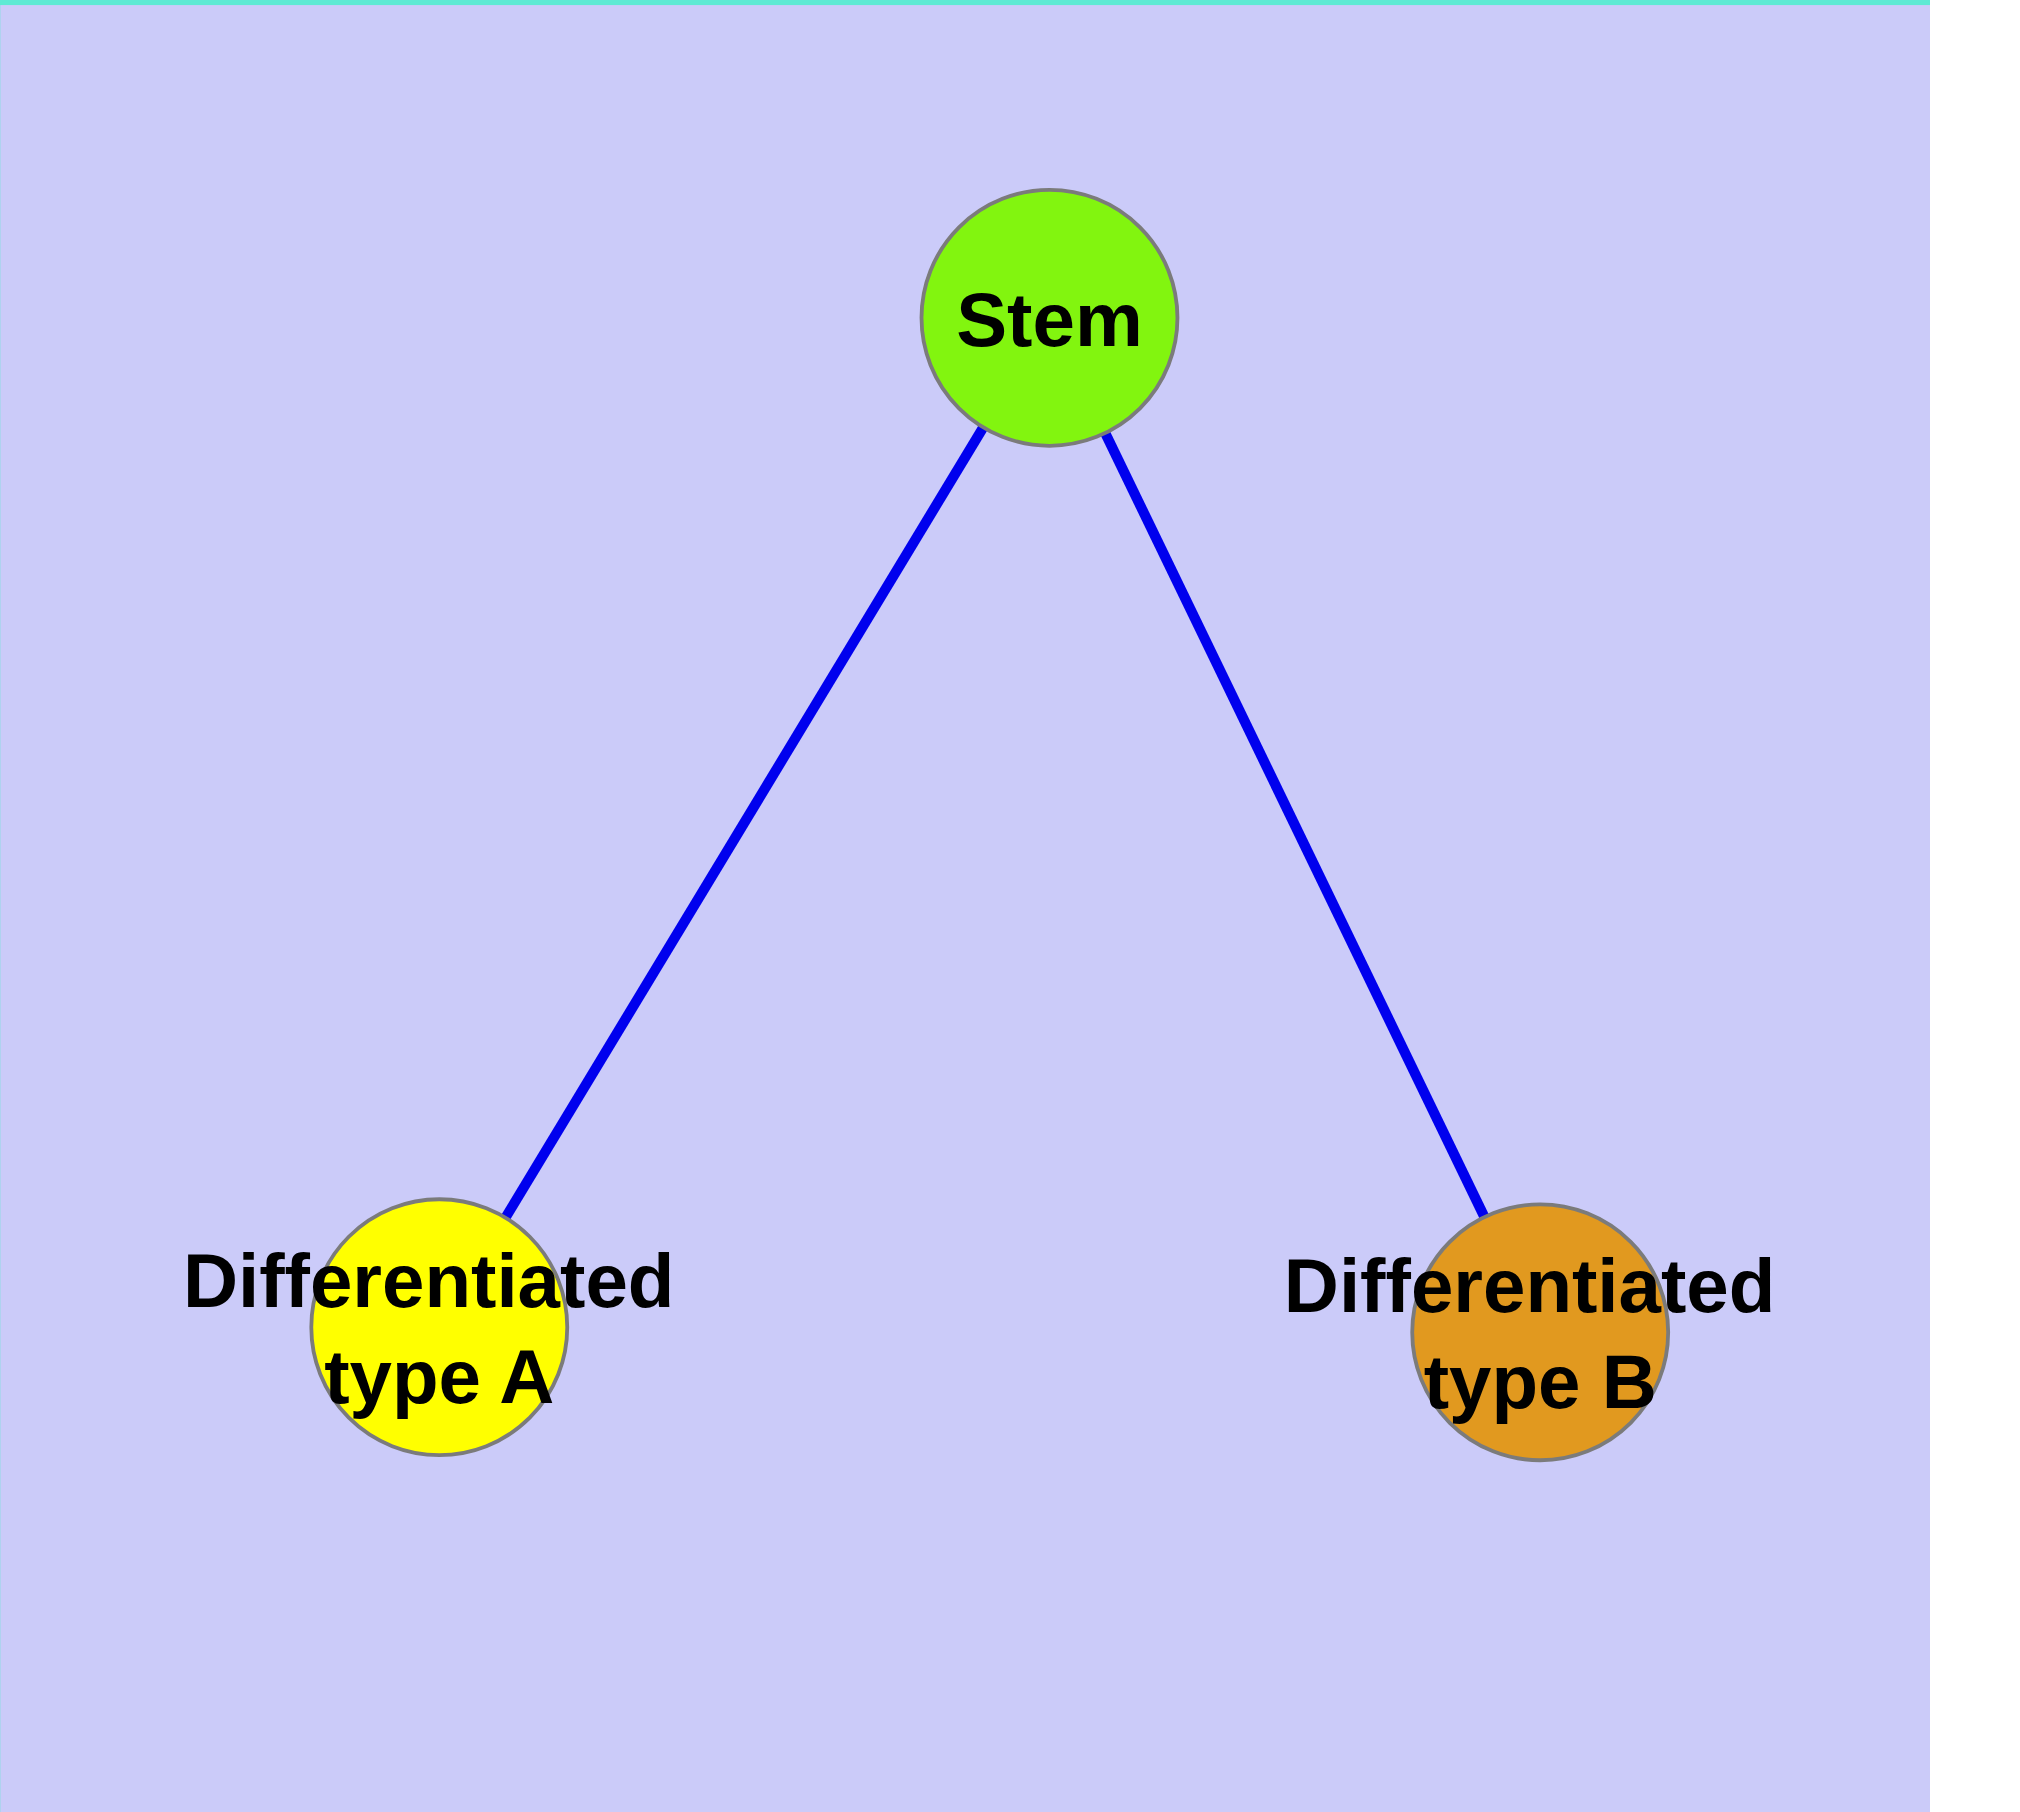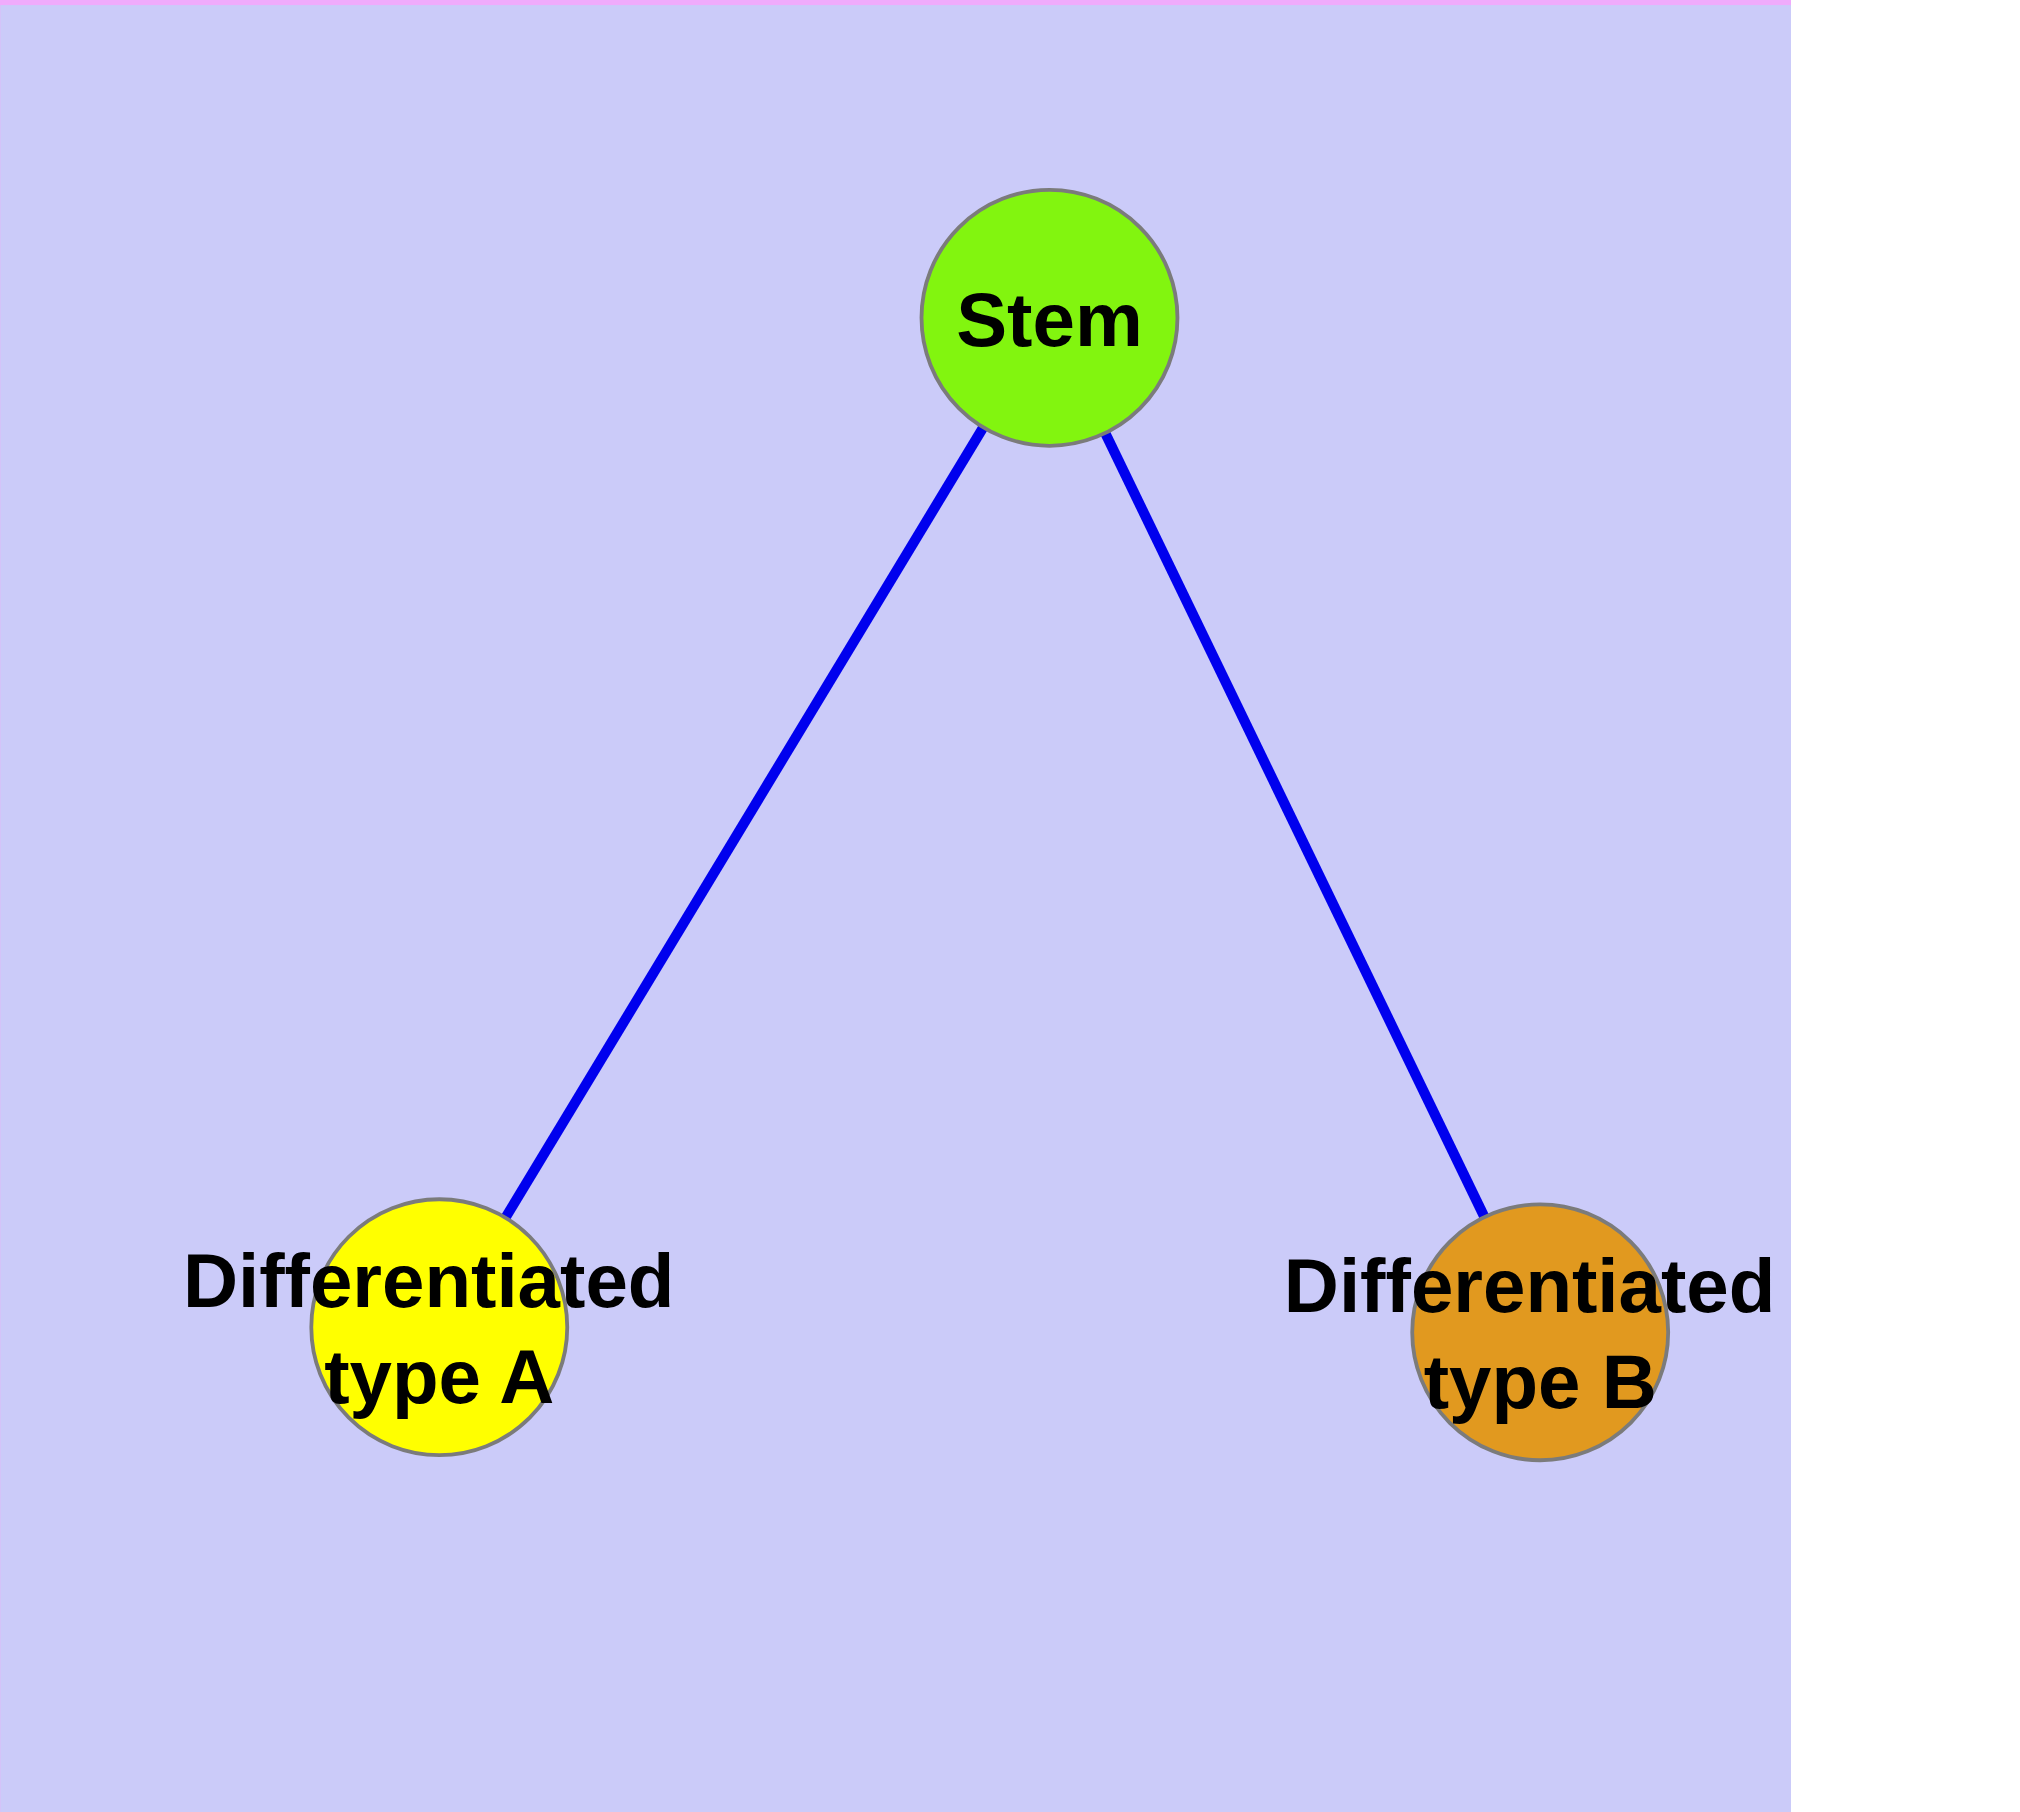--- a/index.html
+++ b/index.html
@@ -2,23 +2,23 @@
 <html style="font-size:13.6px"><head>
 <meta charset="utf-8">
 <style>
   html, body {
     margin: 0;
     padding: 0;
     background: #ffffff;
   }
   .canvas {
     position: relative;
-    width: 1791px;
+    width: 1930px;
     height: 1812px;
-    background: #f0abfc;
+    background: #5eead4;
     overflow: hidden;
   }
   svg { display: block; }
   .edge {
     stroke-width: 12px;
     stroke-linecap: butt;
     fill: none;
   }
   .node-circle {
     stroke: #7B7B7B;

